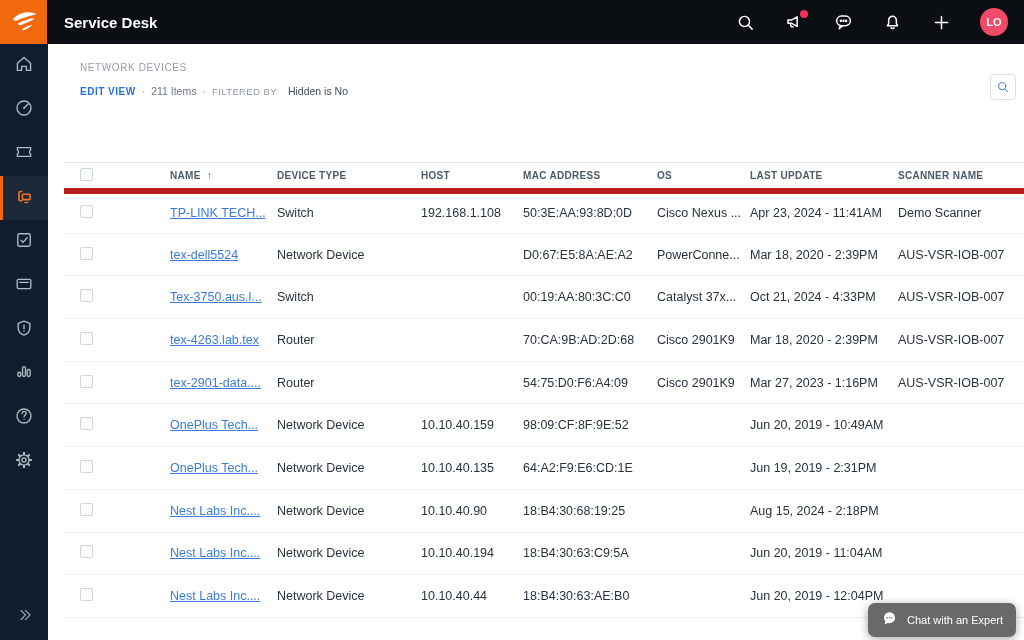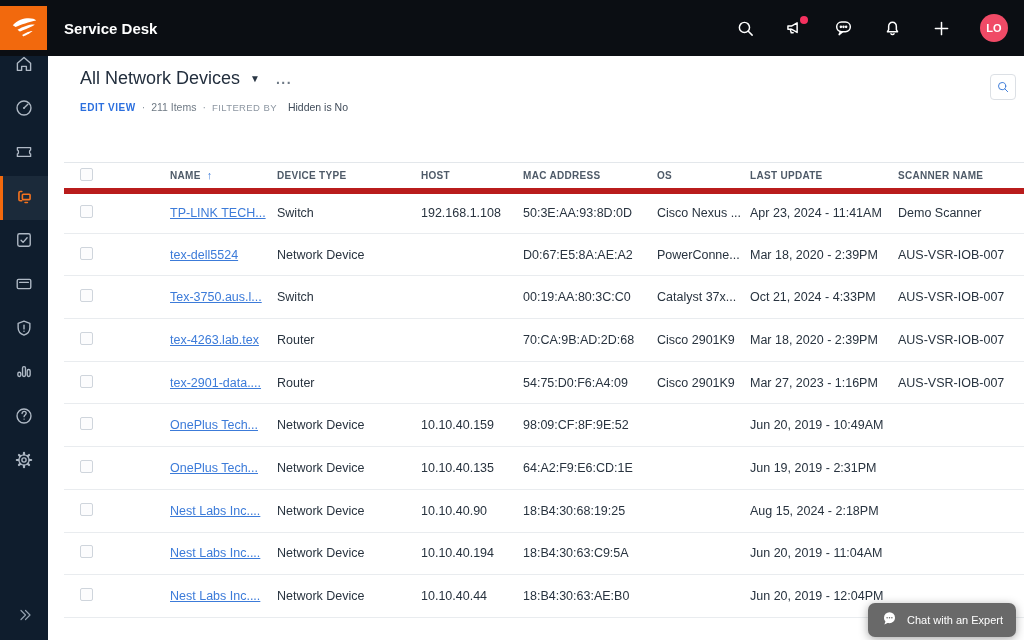--- a/index.html
+++ b/index.html
@@ -1,20 +1,20 @@
 <!DOCTYPE html>
 <html><head>
 <meta charset="utf-8">
 <style>
   * { margin:0; padding:0; box-sizing:border-box; }
   html,body { width:1024px; height:640px; overflow:hidden; background:#fff;
               font-family:"Liberation Sans", sans-serif; }
 
   
-  .topbar { position:absolute; top:0; left:0; width:1024px; height:56px;
+  .topbar { position:absolute; top:0; left:0; width:1024px; height:44px;
             background:#0B0E13; display:flex; align-items:center; z-index:20;justify-content:space-between; }
   .logo { width:47px; height:44px; background:#F2690D; display:flex;
           align-items:center; justify-content:center; flex:0 0 auto; }
   .app-title { color:#fff; font-size:15px; font-weight:bold; margin-left:17px; }
   .topbar-right { margin-left:auto; display:flex; align-items:center;
                   gap:28px; padding-right:16px; }
   .tb-icon { width:21px; height:21px; position:relative; display:flex;
              align-items:center; justify-content:center; cursor:pointer; }
   .tb-icon svg { stroke:#fff; fill:none; stroke-width:1.7;
                  stroke-linecap:round; stroke-linejoin:round; }
@@ -226,25 +226,21 @@
   <div class="side-expand">
     <span><svg width="18" height="16" viewBox="0 0 24 20">
       <polyline points="8,4 14,10 8,16"></polyline>
           <polyline points="14,4 20,10 14,16"></polyline>
         </svg></span>
   </div>
 </div>
 
 <div class="content">
   <div class="page-head">
-    <div class="title-row">
-      <span class="page-title">All Network Devices</span>
-      <span class="title-caret">▼</span>
-      <span class="title-more">...</span>
-    </div>
+    <div class="breadcrumb">NETWORK DEVICES</div>
     <div class="meta-row">
       <span class="edit-view">EDIT VIEW</span>
       <span class="meta-dot">·</span>
       <span class="items-count">211 Items</span>
       <span class="meta-dot">·</span>
       <span class="filtered-label">FILTERED BY</span>
       <span class="filter-value">Hidden is No</span>
     </div>
     <div class="search-btn">
       <svg width="14" height="14" viewBox="0 0 24 24">

